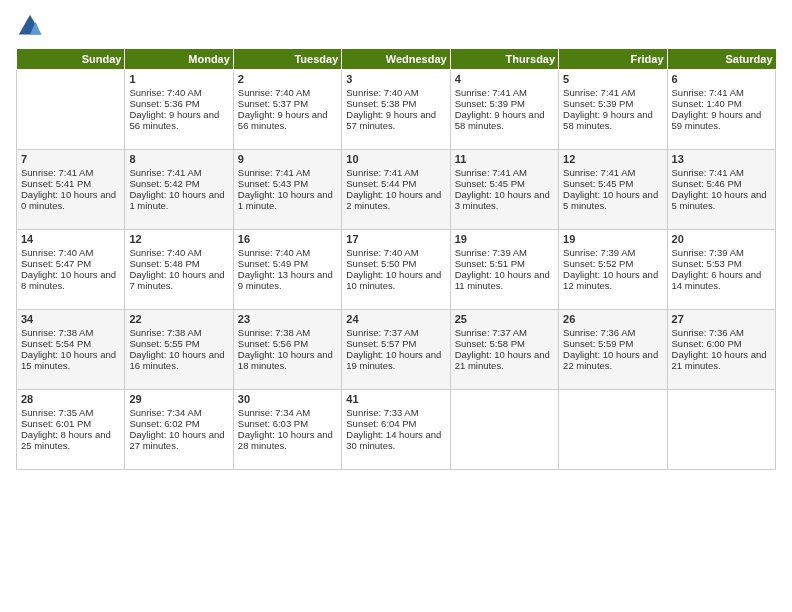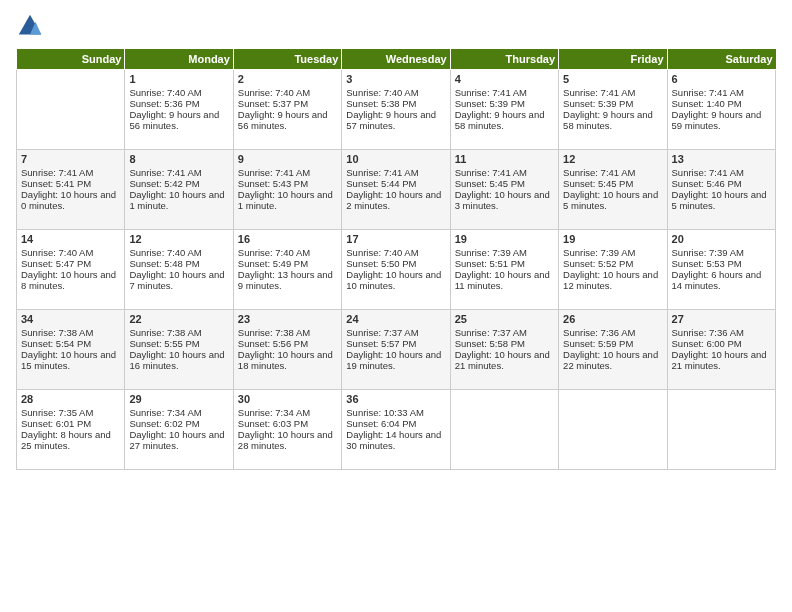--- a/index.html
+++ b/index.html
@@ -154,20 +154,20 @@
           <td><span class="day-num">23</span><span>Sunrise: 7:38 AM</span><br><span>Sunset: 5:56 PM</span><br><span>Daylight: 10 hours and 18 minutes.</span></td>
           <td><span class="day-num">24</span><span>Sunrise: 7:37 AM</span><br><span>Sunset: 5:57 PM</span><br><span>Daylight: 10 hours and 19 minutes.</span></td>
           <td><span class="day-num">25</span><span>Sunrise: 7:37 AM</span><br><span>Sunset: 5:58 PM</span><br><span>Daylight: 10 hours and 21 minutes.</span></td>
           <td><span class="day-num">26</span><span>Sunrise: 7:36 AM</span><br><span>Sunset: 5:59 PM</span><br><span>Daylight: 10 hours and 22 minutes.</span></td>
           <td><span class="day-num">27</span><span>Sunrise: 7:36 AM</span><br><span>Sunset: 6:00 PM</span><br><span>Daylight: 10 hours and 21 minutes.</span></td>
         </tr>
         <tr>
           <td><span class="day-num">28</span><span>Sunrise: 7:35 AM</span><br><span>Sunset: 6:01 PM</span><br><span>Daylight: 8 hours and 25 minutes.</span></td>
           <td><span class="day-num">29</span><span>Sunrise: 7:34 AM</span><br><span>Sunset: 6:02 PM</span><br><span>Daylight: 10 hours and 27 minutes.</span></td>
           <td><span class="day-num">30</span><span>Sunrise: 7:34 AM</span><br><span>Sunset: 6:03 PM</span><br><span>Daylight: 10 hours and 28 minutes.</span></td>
-          <td><span class="day-num">36</span><span>Sunrise: 10:33 AM</span><br><span>Sunset: 6:04 PM</span><br><span>Daylight: 14 hours and 30 minutes.</span></td>
+          <td><span class="day-num">41</span><span>Sunrise: 7:33 AM</span><br><span>Sunset: 6:04 PM</span><br><span>Daylight: 14 hours and 30 minutes.</span></td>
           <td class="empty"></td>
           <td class="empty"></td>
           <td class="empty"></td>
         </tr>
       </tbody>
   </table>
 </div>
 
 </body></html>

